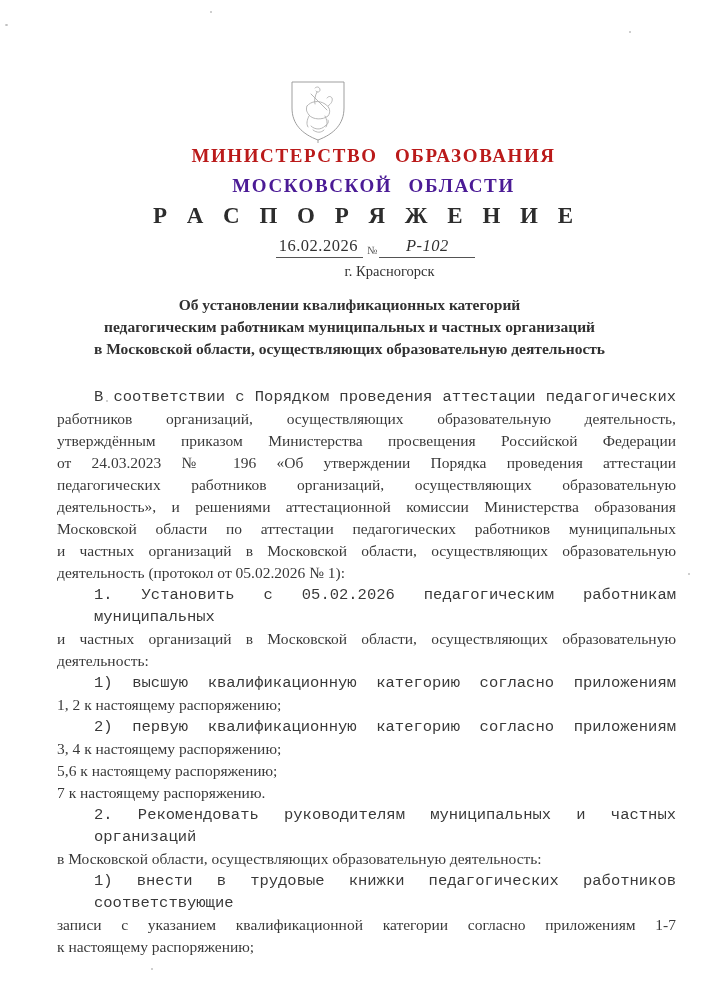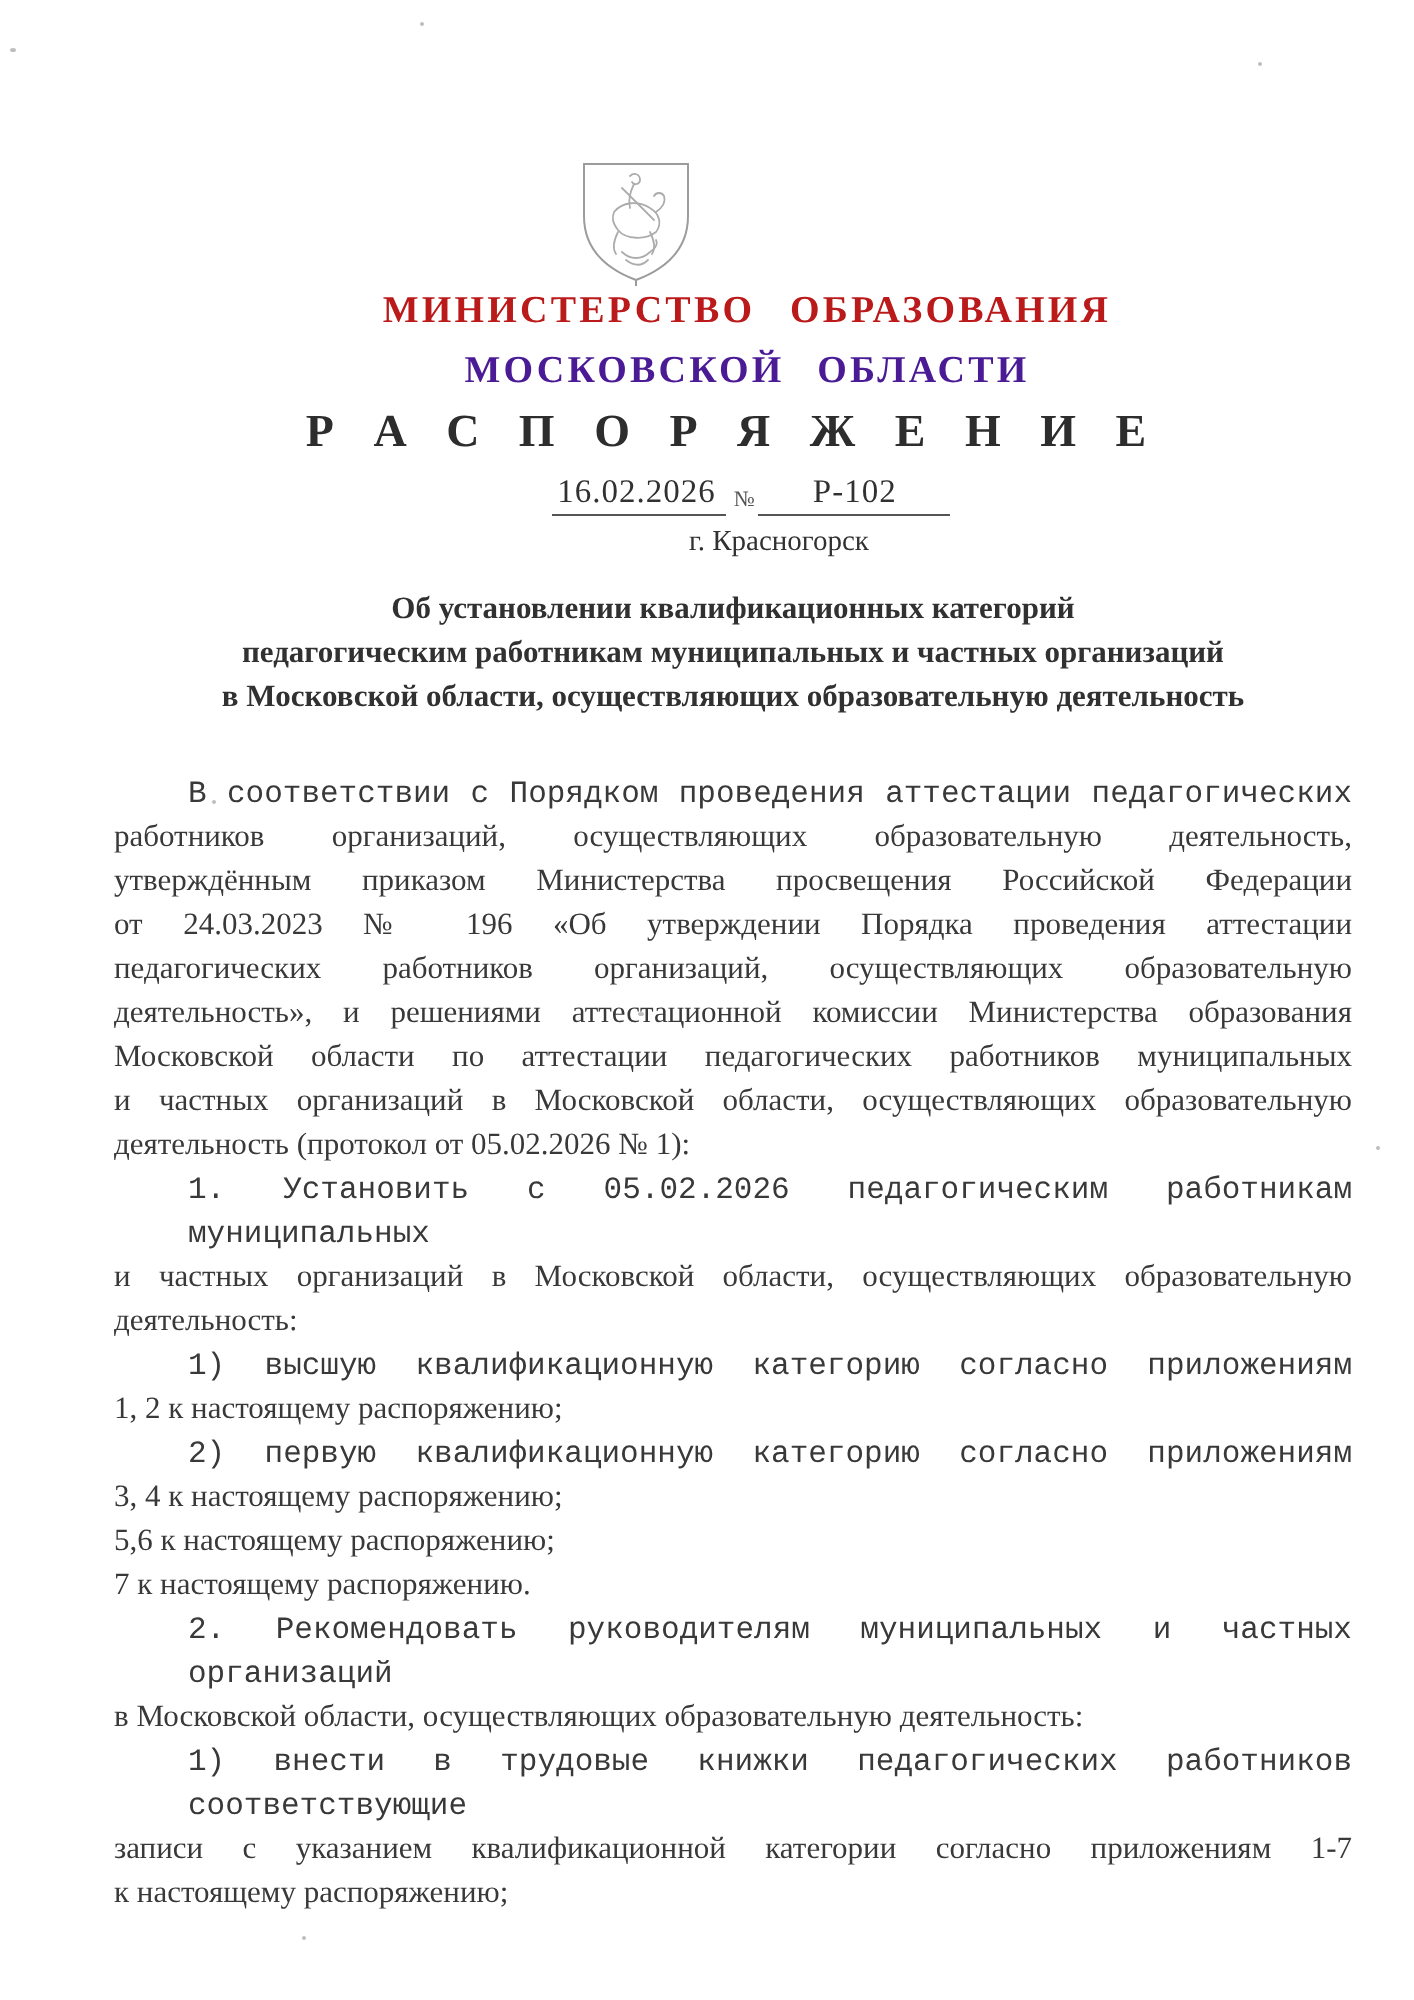--- a/index.html
+++ b/index.html
@@ -34,26 +34,26 @@
     transform: translateX(9px); font-size: 16.5px; color: #333;
   }
   .date-value {
     border-bottom: 1.3px solid #555; padding: 0 5px 1px 3px; letter-spacing: 0.5px;
   }
   .num-sign {
     font-size: 11px; color: #555; padding: 0 2px 2px 4px;
   }
   .num-value {
     border-bottom: 1.3px solid #555; width: 96px; text-align: center;
-    padding-bottom: 1px; letter-spacing: 0.5px;
+    padding-bottom: 1px; letter-spacing: 0.5px; font-style: italic;
   }
   .city-line { top: 263px; font-size: 14.5px; color: #333; transform: translateX(23px); }
   
   .subject {
-    position: absolute; left: 57px; top: 294px; width: 619px;
+    position: absolute; left: 40px; top: 294px; width: 619px;
     text-align: center; font-weight: bold; font-size: 15.5px;
     line-height: 22px; color: #333;
   }
   
   .doc-body {
     position: absolute; left: 57px; top: 386px; width: 619px;
     font-size: 15.5px; line-height: 22px; color: #3a3a3a;
   }
   .bline { text-align: justify; text-align-last: justify; white-space: normal; }
   .bline.last { text-align-last: left; }

